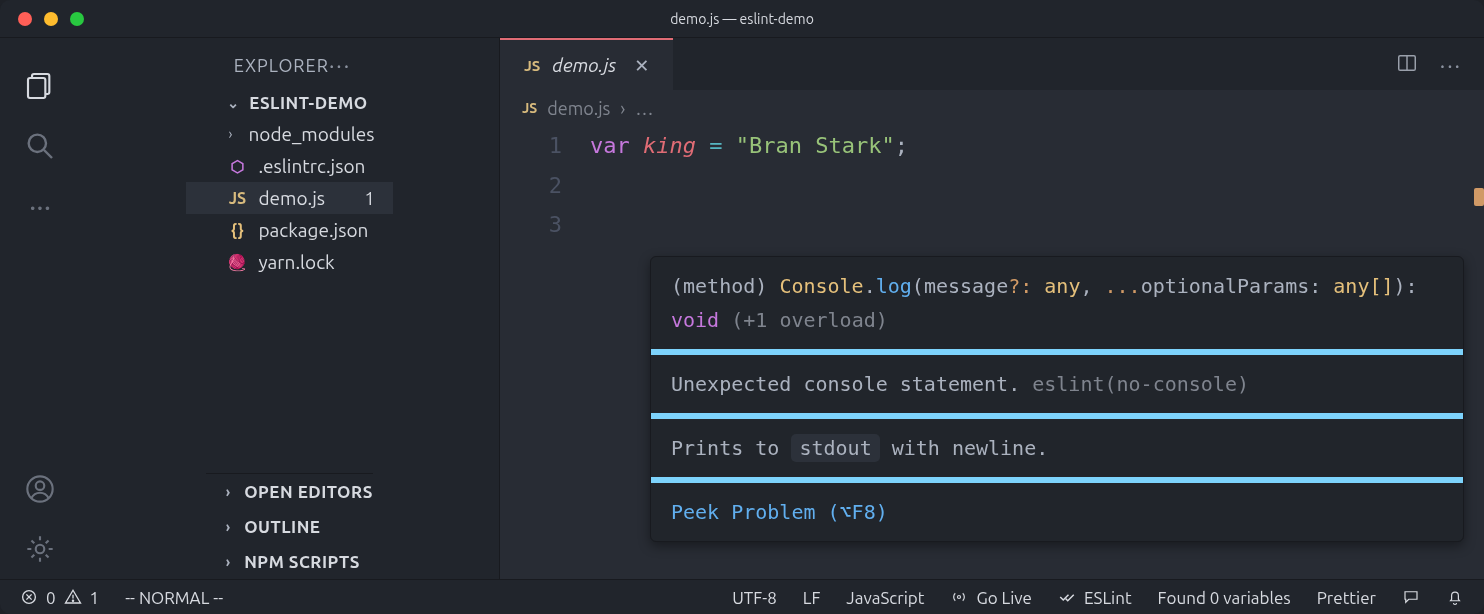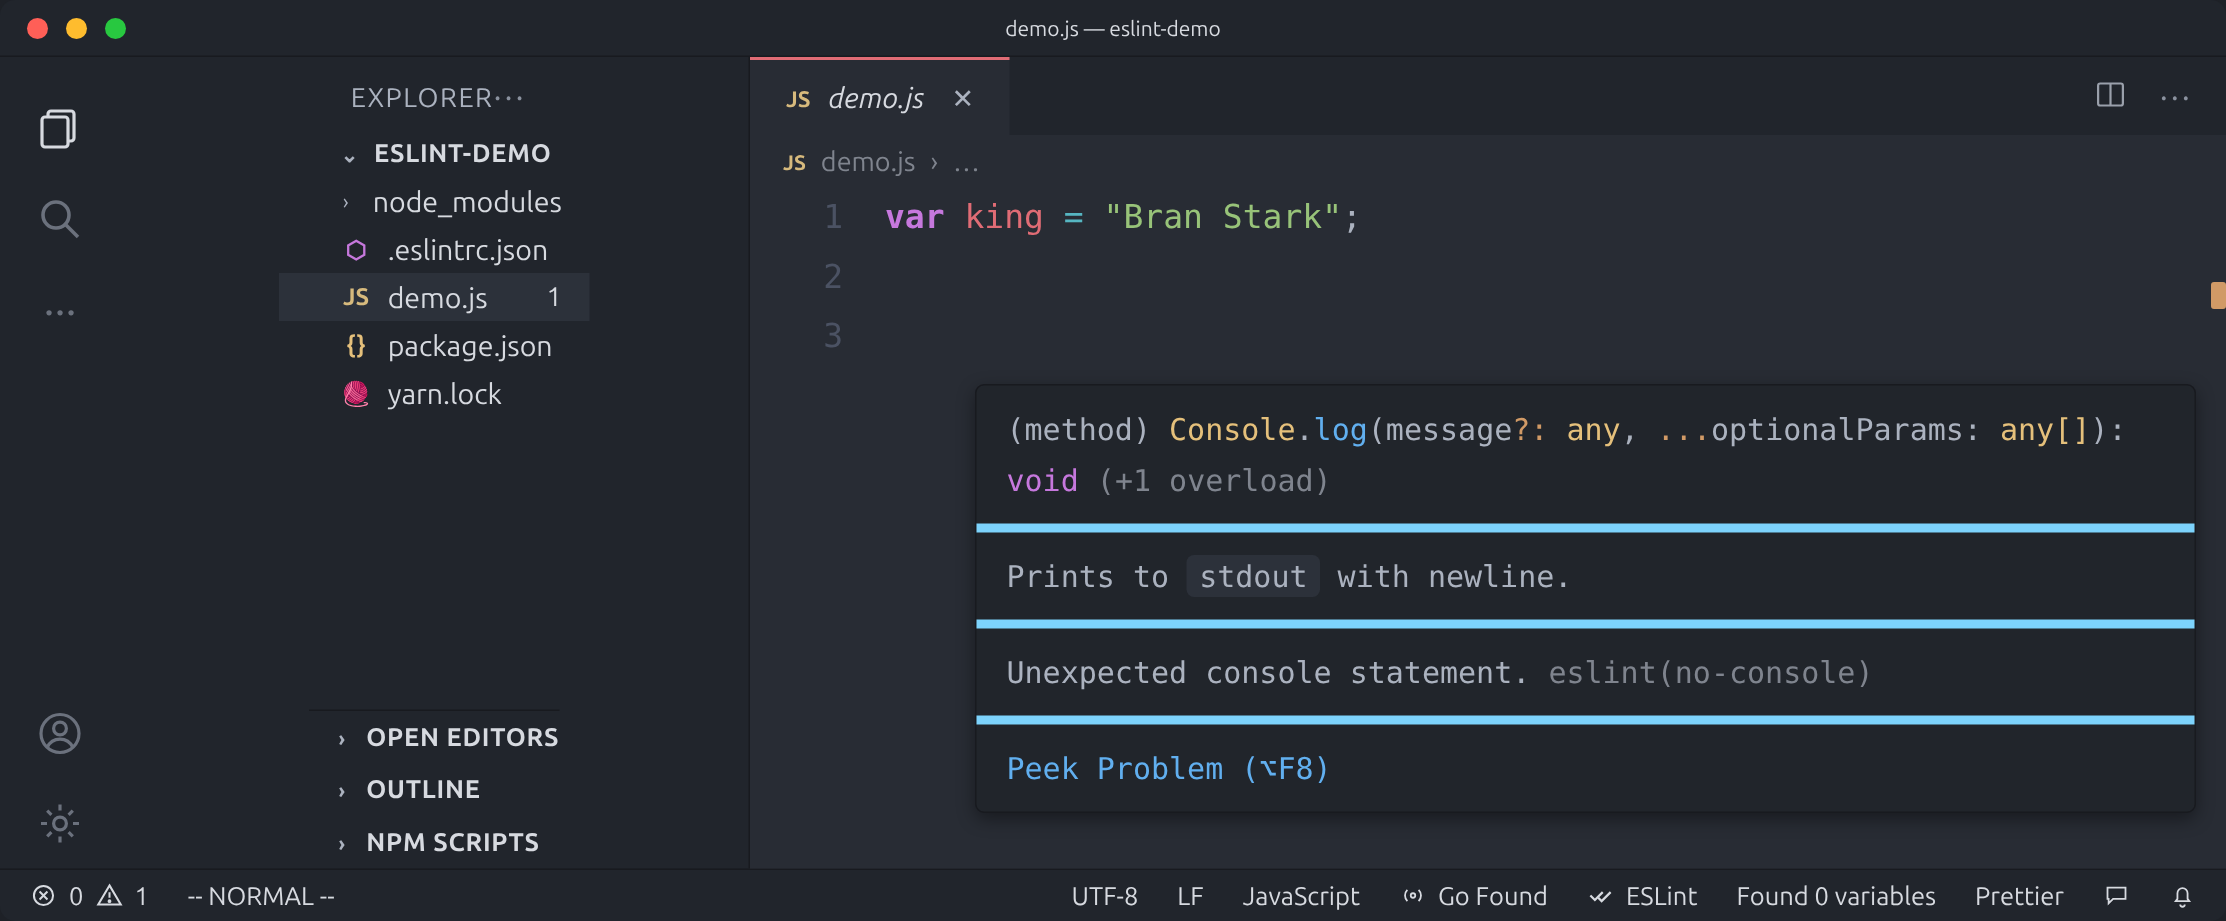--- a/index.html
+++ b/index.html
@@ -233,22 +233,22 @@
     display:flex;
   }
   .gutter {
     width:90px;
     text-align:right;
     padding-right:28px;
     color:#4b5263;
     user-select:none;
   }
   .code-content { white-space: pre; }
-  .tok-keyword { color:#c678dd;font-weight:bold; }
-  .tok-ident { color:#e06c75; }
+  .tok-keyword { color:#c678dd; }
+  .tok-ident { color:#e06c75;font-style:italic; }
   .tok-op { color:#56b6c2; }
   .tok-string { color:#98c379; }
   .tok-punct { color:#abb2bf; }
   .tok-obj { color:#e5c07b; }
   .tok-func { color:#61afef; }
   .squiggle {
     text-decoration: underline wavy #d19a66;
     text-decoration-skip-ink: none;
     text-underline-offset: 4px;
   }
@@ -441,26 +441,26 @@
           <div class="code-line">
             <div class="gutter">3</div>
           </div>
         </div>
 
       <div class="hover-widget">
         <div class="hover-row">
           <span>(method) </span><span class="sig-type">Console</span><span>.</span><span class="sig-prop">log</span><span>(</span><span>message</span><span class="sig-opt">?: </span><span class="sig-type">any</span><span>, </span><span class="sig-opt">...</span><span>optionalParams</span><span>: </span><span class="sig-type">any[]</span><span>): </span><span class="sig-void">void</span><span class="sig-overload"> (</span><span class="sig-overload">+1 overload</span><span class="sig-overload">)</span>
         </div>
         <div class="hover-row">
-          <span>Prints to </span><span class="code-chip">stdout</span><span> with newline.</span>
-        </div>
-        <div class="hover-row">
           <span>Unexpected console statement.</span>
           <span> </span>
           <span class="eslint-rule">eslint(no-console)</span>
+        </div>
+        <div class="hover-row">
+          <span>Prints to </span><span class="code-chip">stdout</span><span> with newline.</span>
         </div>
         <div class="hover-row links">
           <span>Peek Problem (⌥F8)</span>
         </div>
       </div>
     </div>
   </div>
 </div>
 
 <div class="status-bar">
@@ -489,21 +489,21 @@
       <span>LF</span>
     </div>
   <div class="status-item">
       <span>JavaScript</span>
     </div>
   <div class="status-item">
     <svg viewBox="0 0 24 24" fill="none" stroke="currentColor" stroke-width="1.6">
         <circle cx="12" cy="12" r="2"></circle>
         <path d="M7 7a7 7 0 0 0 0 10M17 7a7 7 0 0 1 0 10"></path>
       </svg>
-    <span>Go Found</span>
+    <span>Go Live</span>
   </div>
   <div class="status-item">
     <svg viewBox="0 0 24 24" fill="none" stroke="currentColor" stroke-width="2">
         <path d="M3 12l4 4L14 9"></path>
         <path d="M10 14l3 3 8-8"></path>
       </svg>
     <span>ESLint</span>
   </div>
   <div class="status-item">
       <span>Found 0 variables</span>

